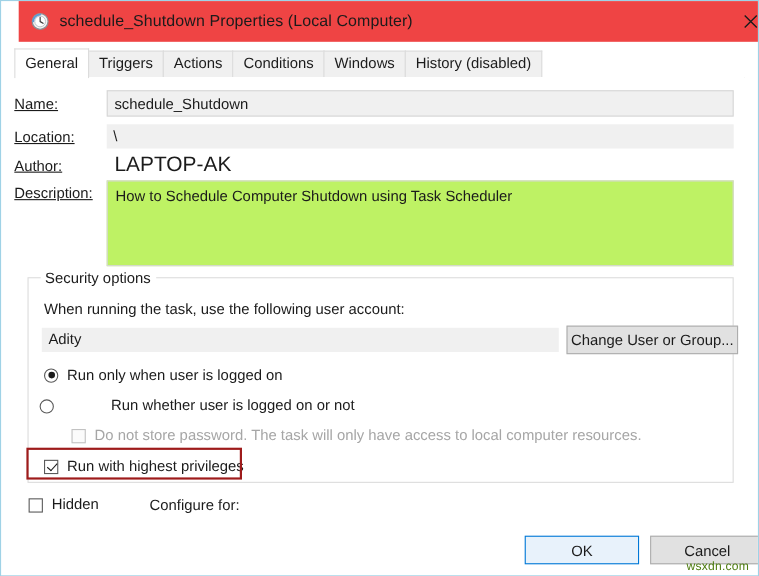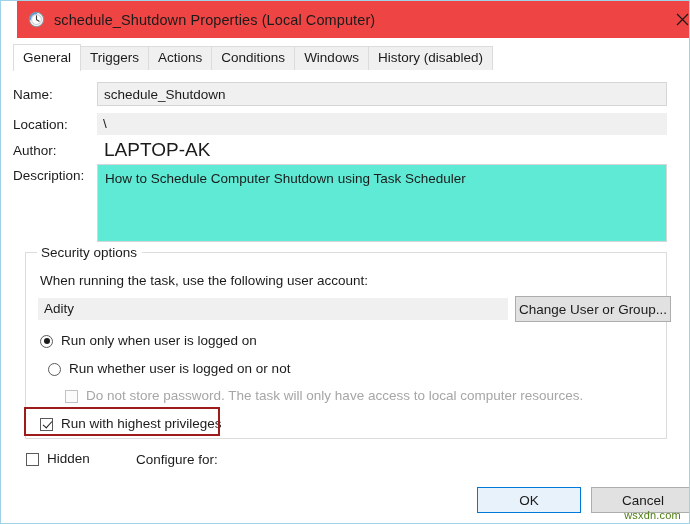--- a/index.html
+++ b/index.html
@@ -103,20 +103,21 @@
     position: absolute;
     left: 0;
     display: flex;
     align-items: center;
   }
   .flabel {
     font-size: 13.5px;
     color: #1b1b1b;
     width: 84px;
     flex: none;
+    text-decoration: underline;
   }
   .flabel.top { align-self: flex-start; padding-top: 4px; }
 
   .textfield {
     box-sizing: border-box;
     height: 24px;
     background: #f0f0f0;
     border: 1px solid #d6d6d6;
     font-size: 13.5px;
     color: #1b1b1b;
@@ -135,21 +136,21 @@
     padding: 3px 6px;
     line-height: 16px;
   }
   .plaintext {
     font-size: 19px;
     color: #1b1b1b;
     padding-left: 7px;
   }
   .textarea {
     box-sizing: border-box;
-    background: #5eead4;
+    background: #bef264;
     border: 1px solid #d6d6d6;
     font-size: 13.5px;
     color: #1b1b1b;
     padding: 5px 7px;
     line-height: 17px;
   }
 
   
   .groupbox {
     position: absolute;
@@ -346,21 +347,21 @@
 
       <div class="flatfield" style="position:absolute; left:12px; top:45px; width:470px;">Adity</div>
 
       <div class="btn" style="position:absolute; left:489px; top:43px; width:156px; height:26px;">Change User or Group...</div>
 
       <div class="optrow" style="left:14px; top:79px;">
         <span class="radio on"></span>
         <span class="optlabel">Run only when user is logged on</span>
       </div>
 
-      <div class="optrow" style="left:22px; top:107px;">
+      <div class="optrow" style="left:10px; top:107px;gap:44px;">
         <span class="radio"></span>
         <span class="optlabel">Run whether user is logged on or not</span>
       </div>
 
       <div class="optrow" style="left:39px; top:134px;">
         <span class="cbox dim"></span>
         <span class="optlabel dim">Do not store password.  The task will only have access to local computer resources.</span>
       </div>
 
       <div class="optrow" style="left:14px; top:162px;">

